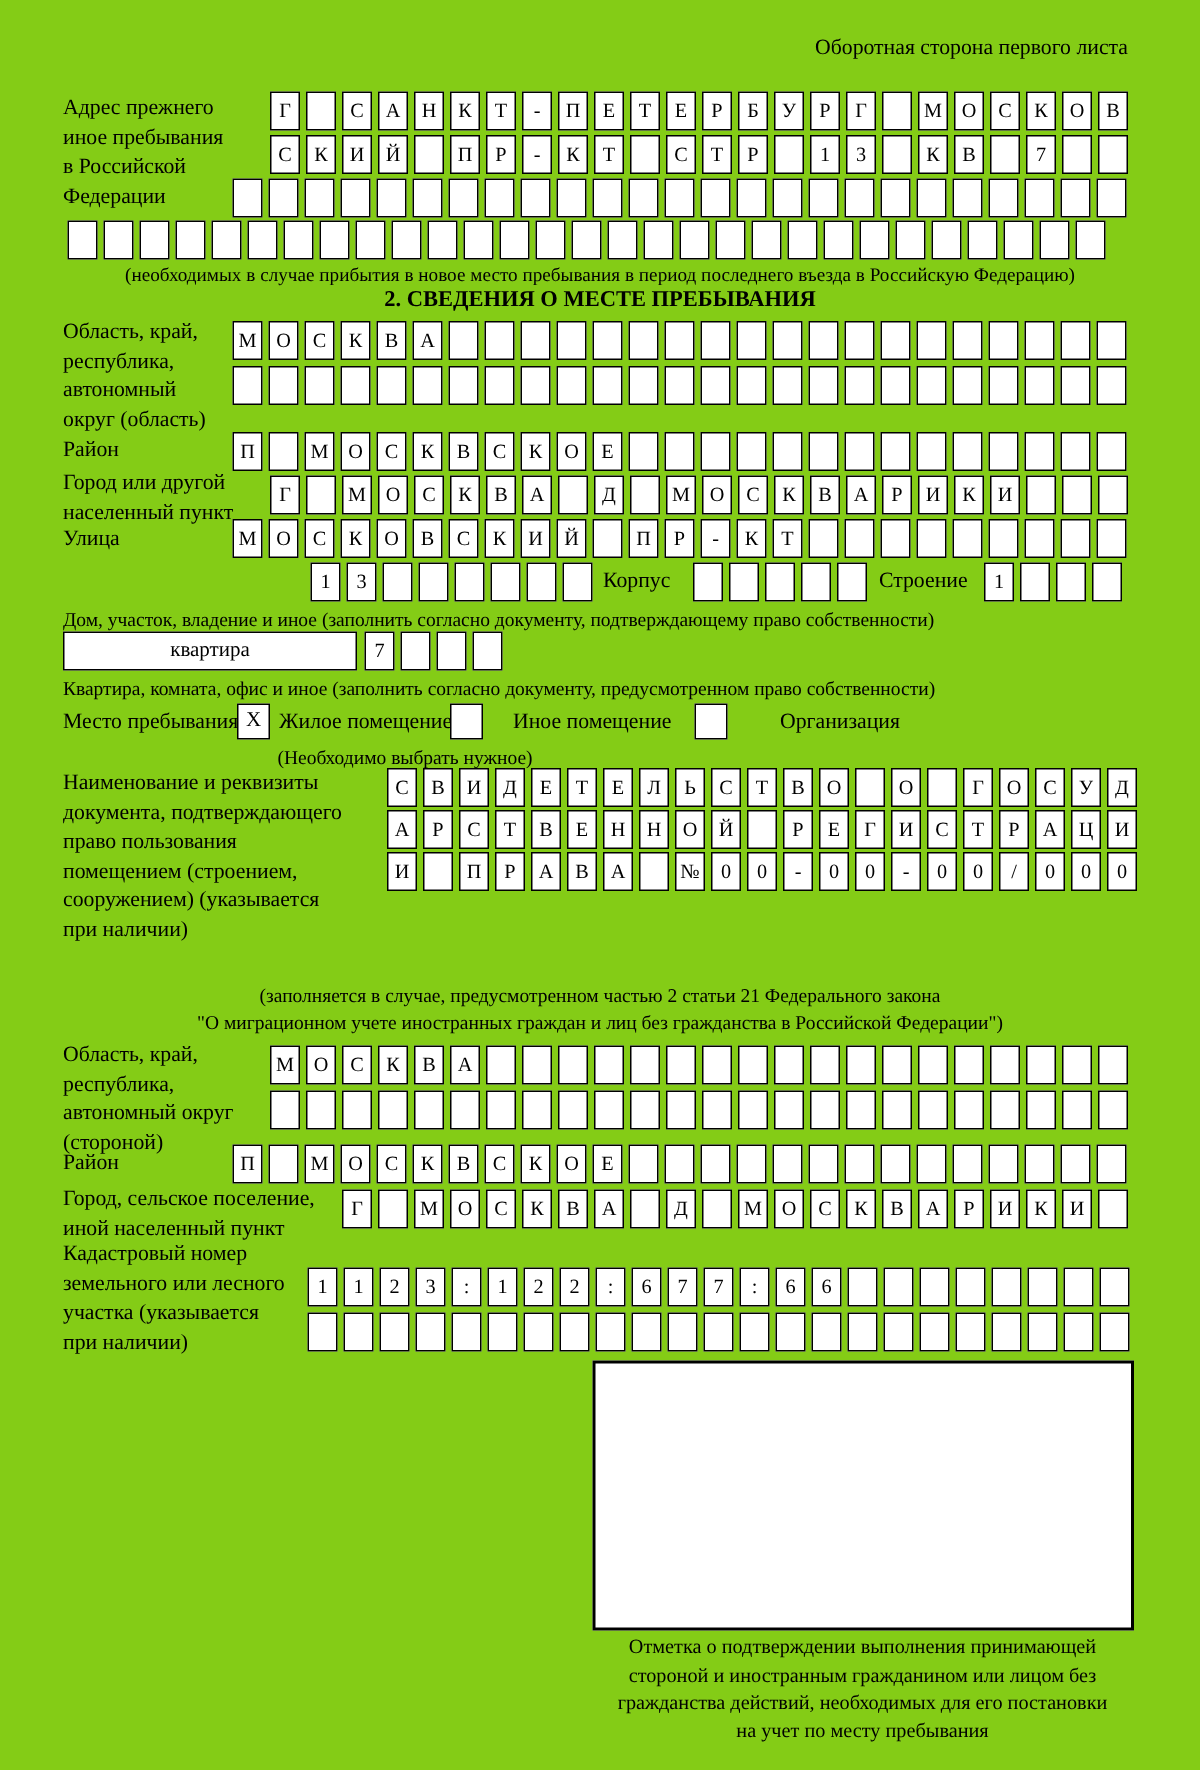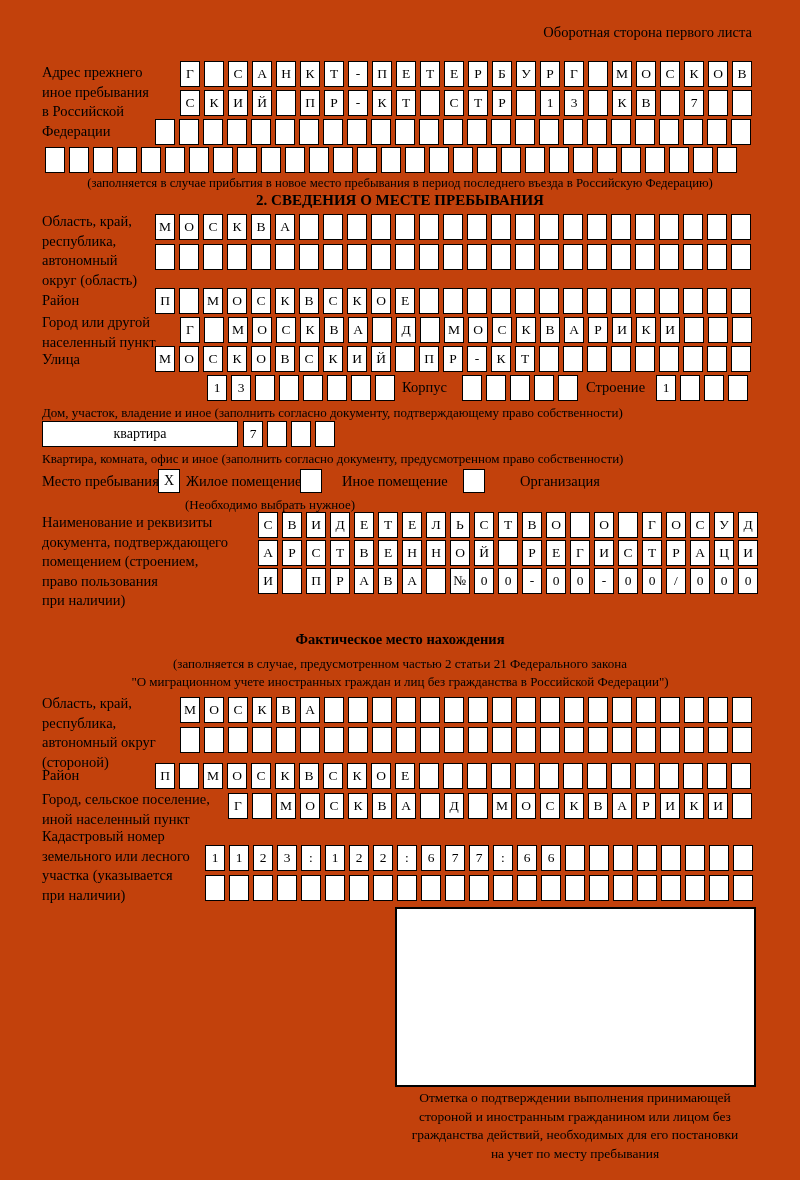--- a/index.html
+++ b/index.html
@@ -1,17 +1,17 @@
 <!DOCTYPE html>
 <html><head>
 <meta charset="utf-8">
 <style>
   html,body{margin:0;padding:0;background:#fff;}
   #page{
-    position:relative;width:800px;height:1180px;background:#c2410c;
+    position:relative;width:800px;height:1180px;background:#84cc16;
     font-family:"Liberation Serif","DejaVu Serif",serif;color:#000;overflow:hidden;
   }
   .hdr{position:absolute;left:0;right:48px;text-align:right;font-size:14.5px;}
   .lbl{position:absolute;font-size:14.5px;line-height:19.5px;}
   .title{position:absolute;left:0;right:0;text-align:center;font-weight:bold;font-size:15px;}
   .note{position:absolute;font-size:13px;line-height:18px;}
   .center{left:0;right:0;text-align:center;}
   .cellrow{position:absolute;display:flex;gap:4px;}
   .cell{
     box-sizing:border-box;flex:none;width:20px;height:26px;
@@ -144,21 +144,21 @@
       <span class="cell"></span>
       <span class="cell"></span>
       <span class="cell"></span>
       <span class="cell"></span>
       <span class="cell"></span>
       <span class="cell"></span>
       <span class="cell"></span>
       <span class="cell"></span>
       <span class="cell"></span>
     </div>
-  <div class="note center" style="top:174px;font-size:12.8px">(заполняется в случае прибытия в новое место пребывания в период последнего въезда в Российскую Федерацию)</div>
+  <div class="note center" style="top:174px;font-size:12.8px">(необходимых в случае прибытия в новое место пребывания в период последнего въезда в Российскую Федерацию)</div>
 
   <div class="title" style="top:192px">2. СВЕДЕНИЯ О МЕСТЕ ПРЕБЫВАНИЯ</div>
 
   <div class="lbl" style="left:42px;top:212px;width:125px">
       <div>Область, край,</div>
       <div>республика,</div>
       <div>автономный</div>
       <div>округ (область)</div>
     </div>
   <div class="cellrow" style="left:155px;top:214px">
@@ -346,22 +346,23 @@
   <div class="lbl" style="left:186px;top:472px">Жилое помещение</div>
   <span class="chk" style="left:300px;top:469px"></span>
   <div class="lbl" style="left:342px;top:472px">Иное помещение</div>
   <span class="chk" style="left:463px;top:469px"></span>
   <div class="lbl" style="left:520px;top:472px">Организация</div>
   <div class="note" style="left:160px;top:496px;width:220px;text-align:center">(Необходимо выбрать нужное)</div>
 
   <div class="lbl" style="left:42px;top:513px;width:215px">
       <div>Наименование и реквизиты</div>
       <div>документа, подтверждающего</div>
+      <div>право пользования</div>
       <div>помещением (строением,</div>
-      <div>право пользования</div>
+      <div>сооружением) (указывается</div>
       <div>при наличии)</div>
     </div>
   <div class="cellrow" style="left:258px;top:512px">
       <span class="cell">С</span>
       <span class="cell">В</span>
       <span class="cell">И</span>
       <span class="cell">Д</span>
       <span class="cell">Е</span>
       <span class="cell">Т</span>
       <span class="cell">Е</span>
@@ -420,21 +421,20 @@
       <span class="cell">0</span>
       <span class="cell">-</span>
       <span class="cell">0</span>
       <span class="cell">0</span>
       <span class="cell">/</span>
       <span class="cell">0</span>
       <span class="cell">0</span>
       <span class="cell">0</span>
     </div>
 
-  <div class="title" style="top:631px;font-size:14.5px">Фактическое место нахождения</div>
   <div class="note center" style="top:655px">
       <div>(заполняется в случае, предусмотренном частью 2 статьи 21 Федерального закона</div>
       <div>"О миграционном учете иностранных граждан и лиц без гражданства в Российской Федерации")</div>
     </div>
 
   <div class="lbl" style="left:42px;top:694px;width:135px">
       <div>Область, край,</div>
       <div>республика,</div>
       <div>автономный округ</div>
       <div>(стороной)</div>

